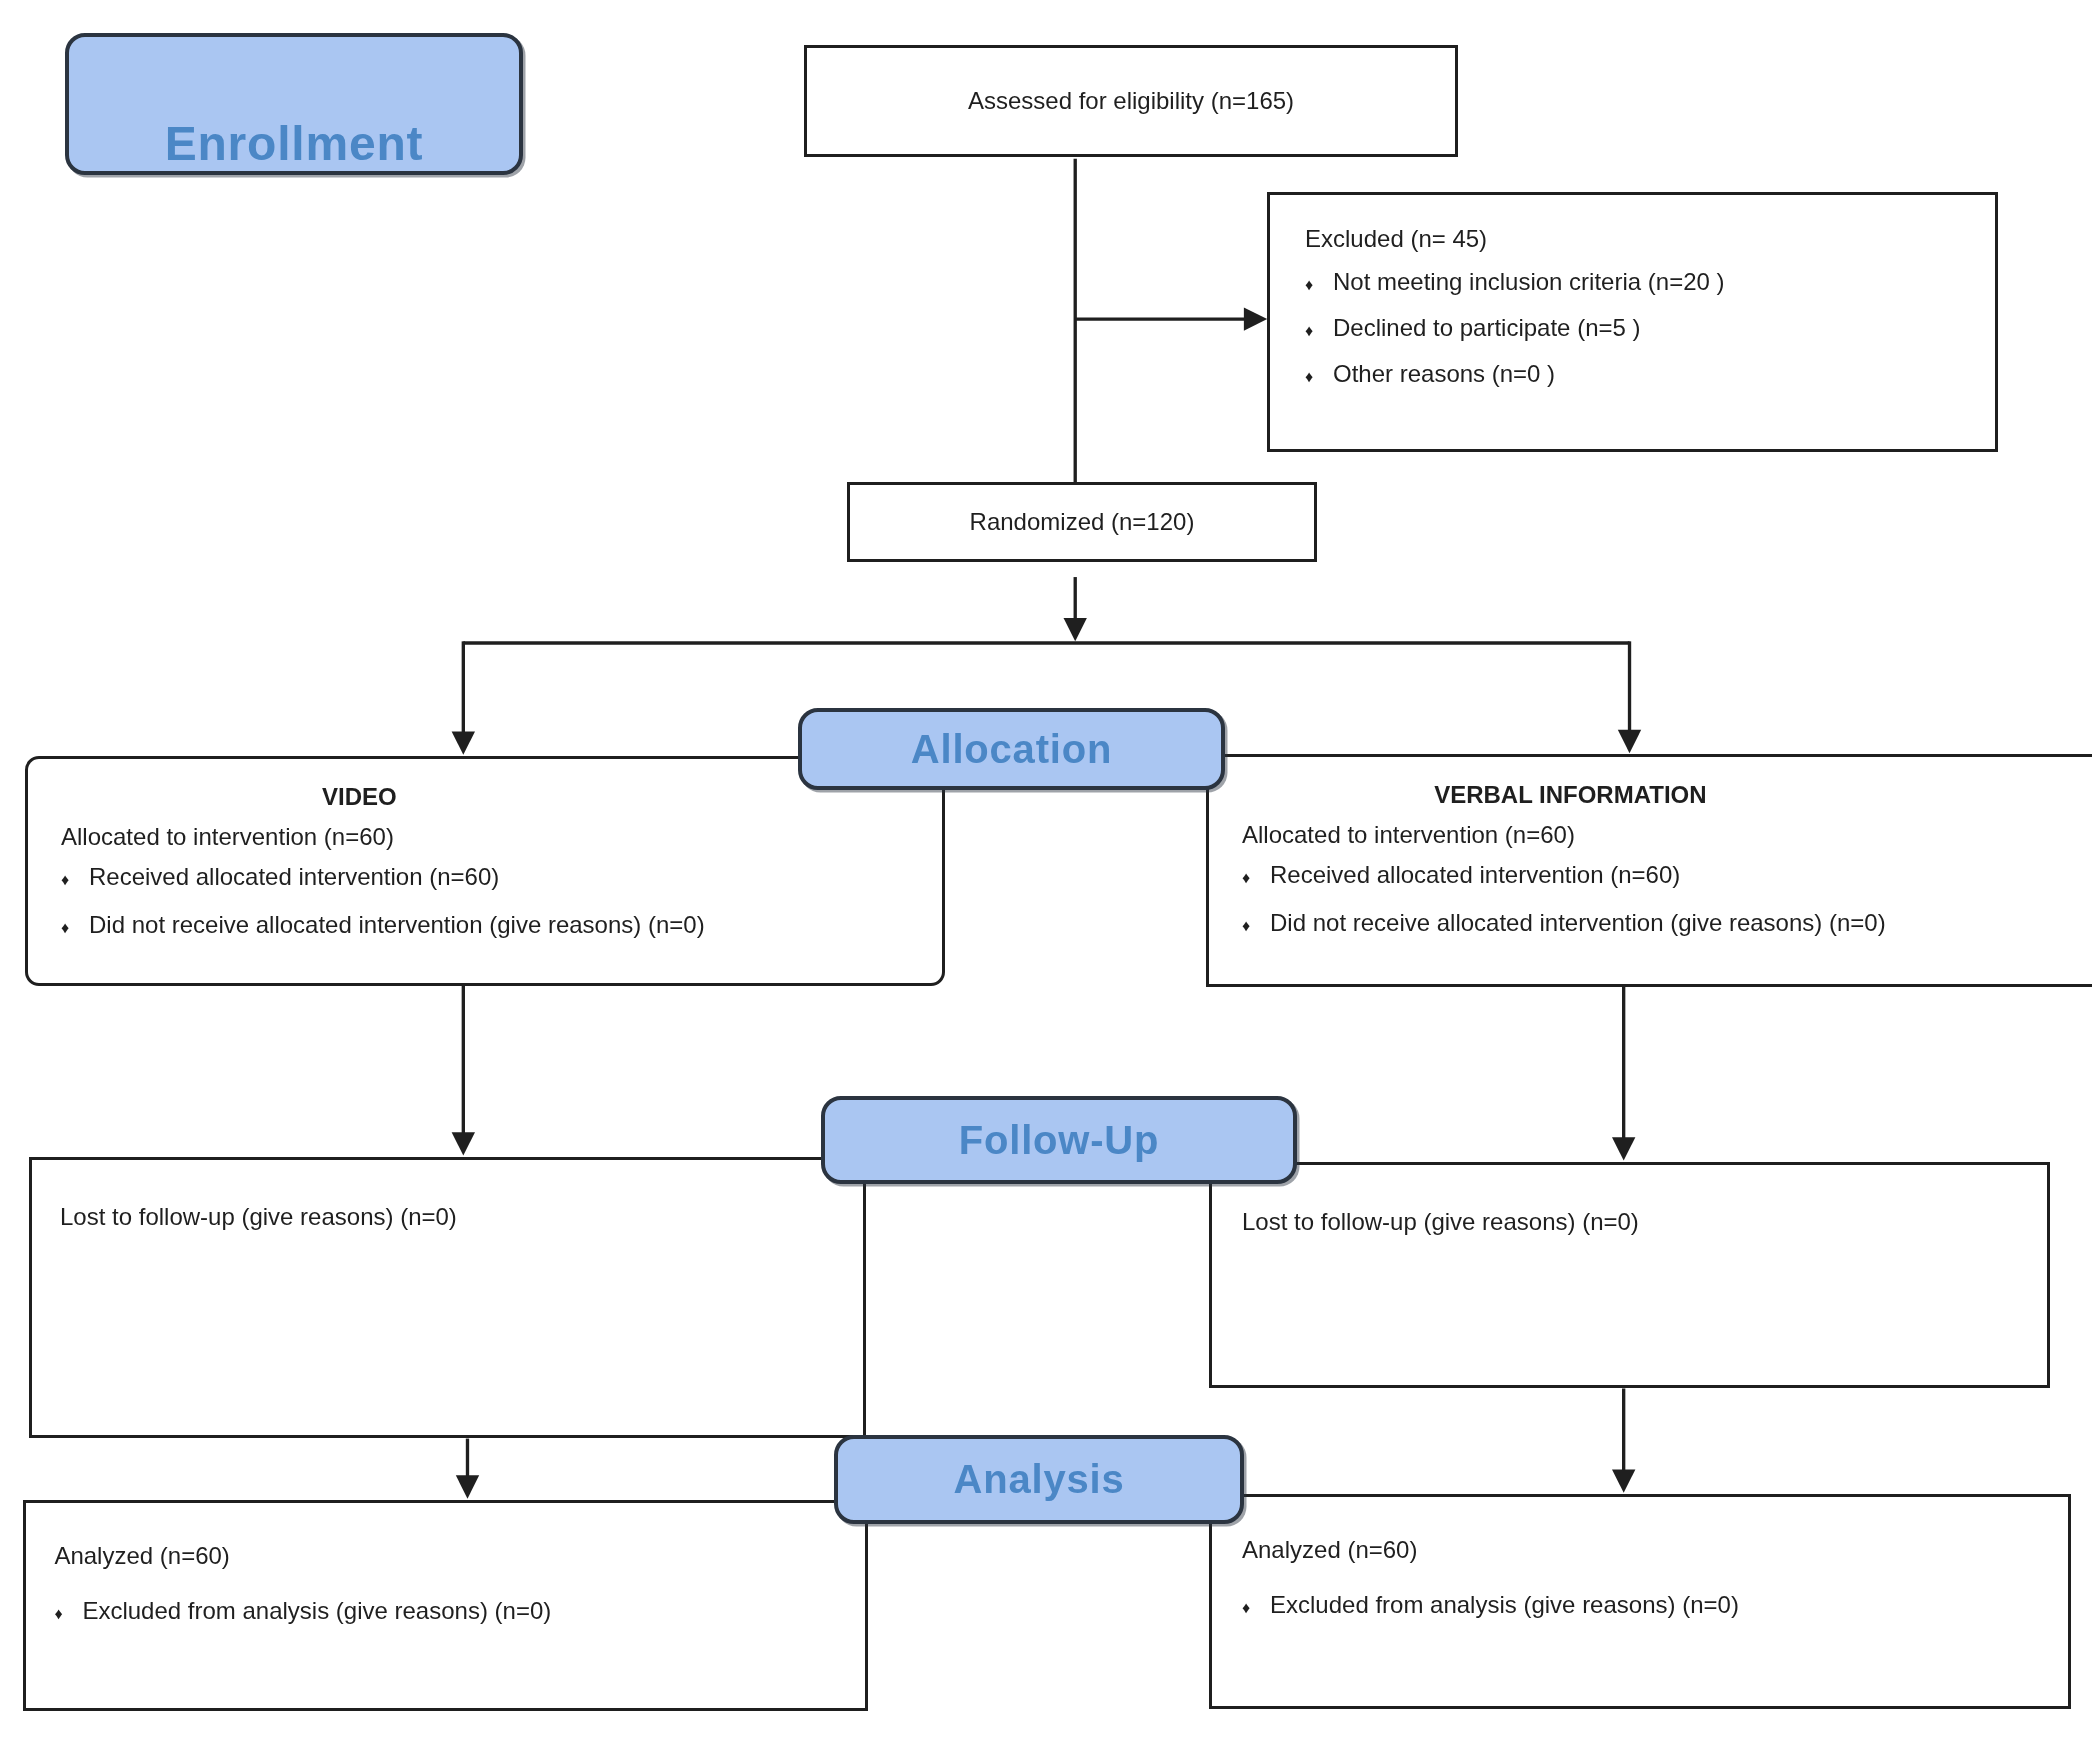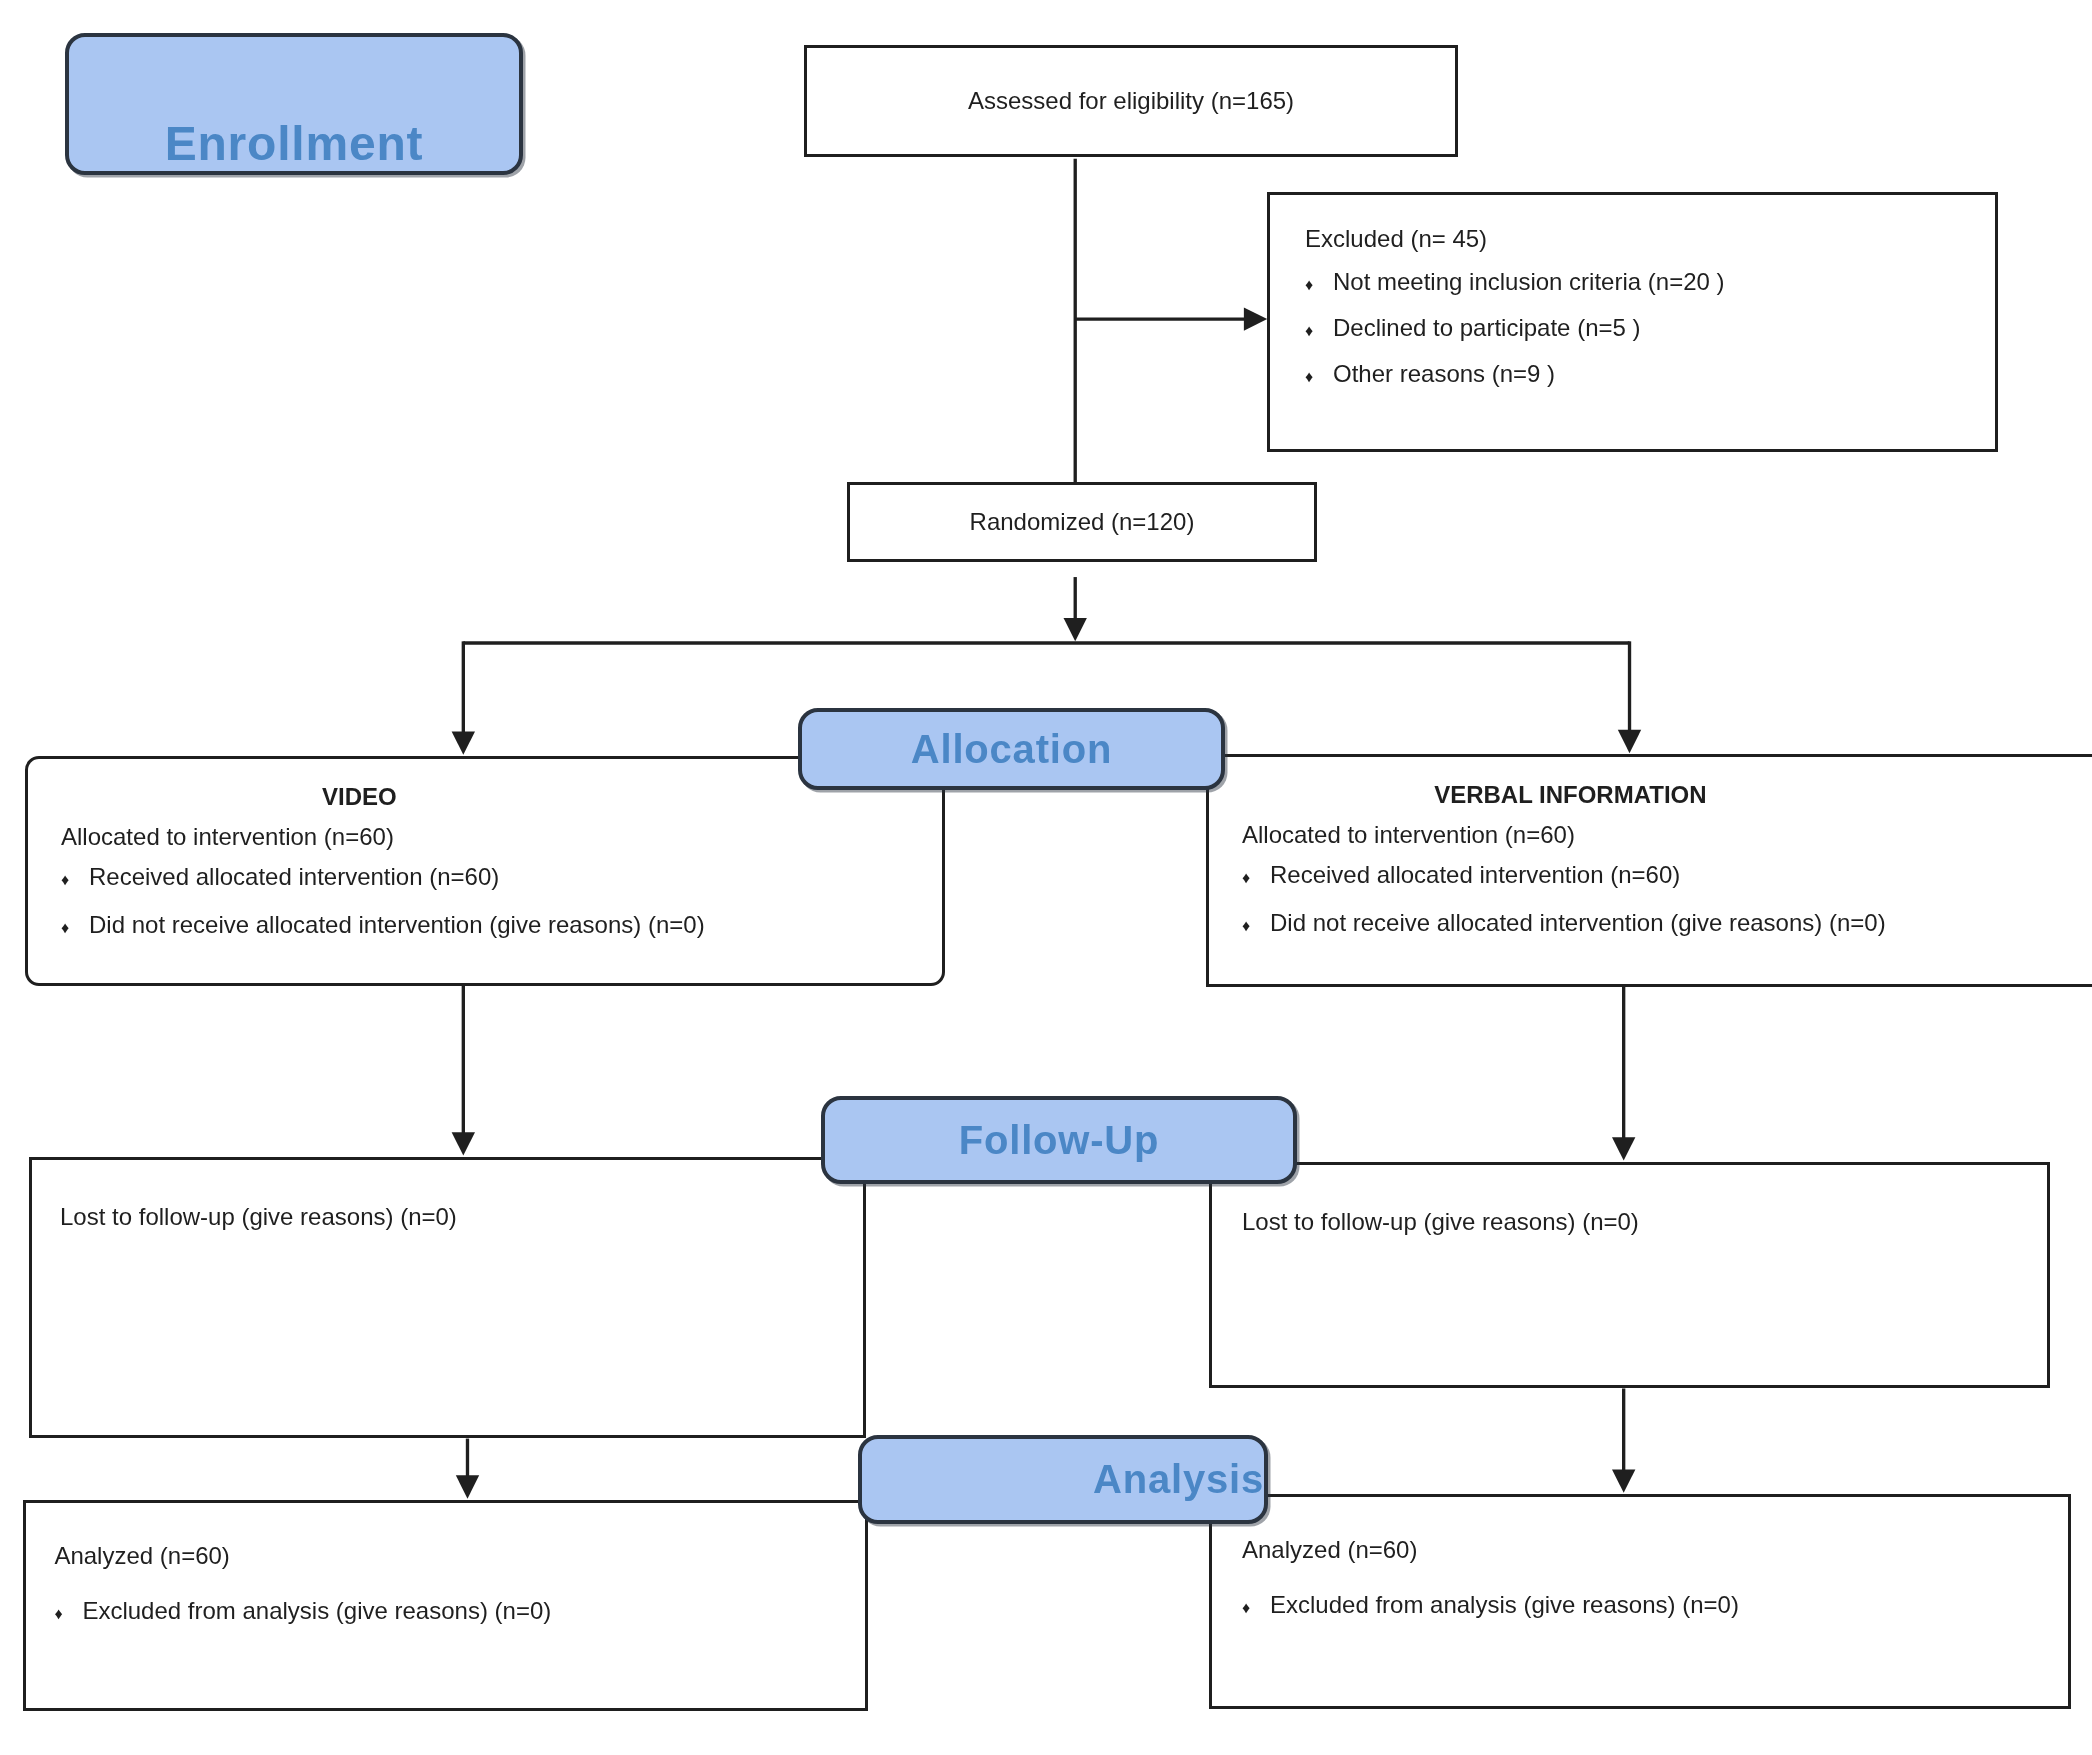--- a/index.html
+++ b/index.html
@@ -123,21 +123,21 @@
       <div class="bullet-row">
         <span class="blt">♦</span>
         <span>Not meeting inclusion criteria (n=20 )</span>
       </div>
       <div class="bullet-row">
         <span class="blt">♦</span>
         <span>Declined to participate (n=5  )</span>
       </div>
       <div class="bullet-row">
         <span class="blt">♦</span>
-        <span>Other reasons (n=9  )</span>
+        <span>Other reasons (n=0  )</span>
       </div>
     </div>
   </div>
 
   <div class="flow-box centered" style="left:847px;top:482px;width:470px;height:80px;">
     <span>Randomized (n=120)</span>
   </div>
 
   <div class="flow-box" style="left:25px;top:756px;width:920px;height:230px;border-radius:14px;">
     <div class="inner">
@@ -206,18 +206,18 @@
   </div>
 
   <div class="phase-badge" style="left:798px;top:708px;width:427px;height:82px;">
     <span>Allocation</span>
   </div>
 
   <div class="phase-badge" style="left:821px;top:1096px;width:476px;height:88px;justify-content:center;">
     <span>Follow-Up</span>
   </div>
 
-  <div class="phase-badge" style="left:858px;top:1435px;width:410px;height:89px;justify-content:flex-end;">
+  <div class="phase-badge" style="left:834px;top:1435px;width:410px;height:89px;">
     <span>Analysis</span>
   </div>
 
 </div>
 
 
 </body></html>

